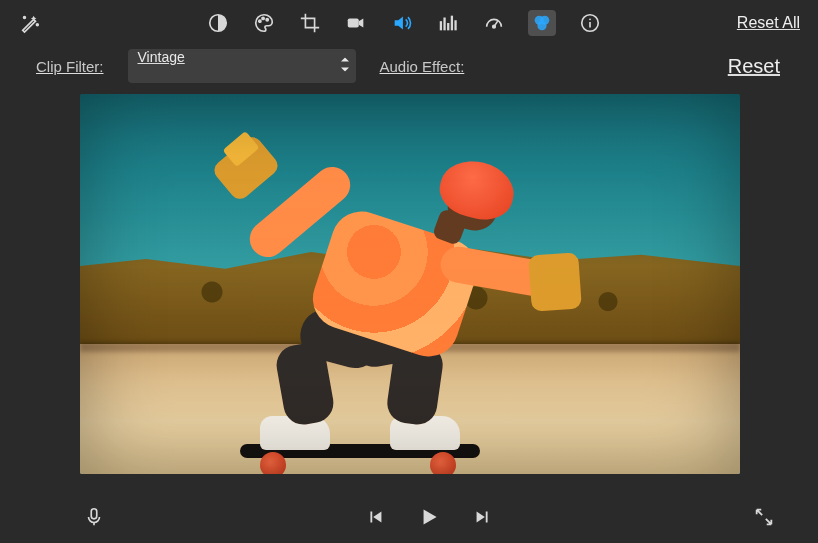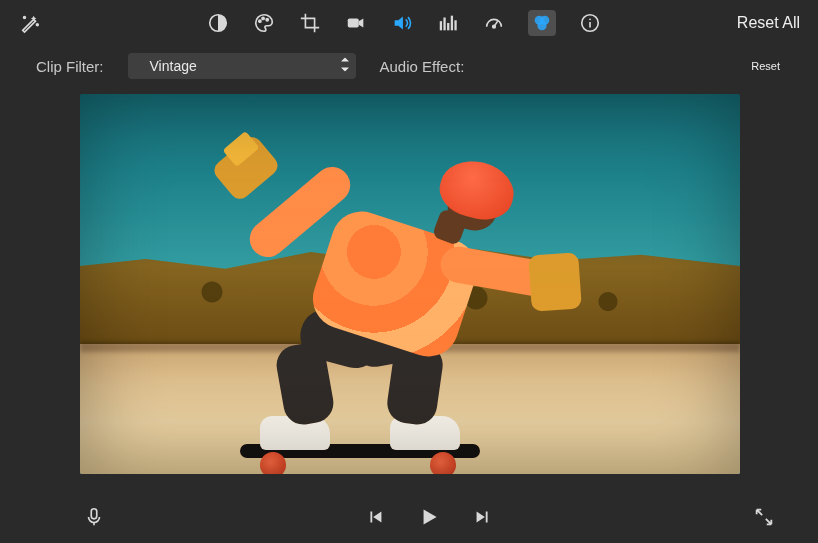--- a/index.html
+++ b/index.html
@@ -1,33 +1,33 @@
 <!DOCTYPE html>
 <html><head>
 <meta charset="utf-8">
 <style>
   html,body{margin:0;padding:0;width:818px;height:543px;background:#2a2a2a;font-family:-apple-system,"Helvetica Neue",Arial,sans-serif;color:#ddd;overflow:hidden;}
   *{box-sizing:border-box;}
-  .app{width:818px;height:543px;position:relative;}
+  .app{width:818px;height:543px;position:relative;text-decoration:underline;}
   
   .toolbar{height:46px;display:flex;align-items:center;padding:0 18px;gap:22px;position:relative;}
   .toolbar .spacer{flex:1;}
   .tb-icon{width:24px;height:24px;display:flex;align-items:center;justify-content:center;color:#d8d8d8;cursor:pointer;border-radius:4px;}
   .tb-icon.selected{background:#4f4f4f;color:#2aa8ff;border-radius:4px;padding:2px;width:28px;height:26px;}
   .tb-icon svg{width:22px;height:22px;}
   .reset-all{color:#eee;font-size:16px;cursor:pointer;margin-left:auto;}
   
   .strip{height:40px;background:#2a2a2a;display:flex;align-items:center;padding:0 38px 0 36px;gap:24px;}
   .label{font-size:15px;color:#c8c8c8;white-space:nowrap;}
-  .select{height:26px;background:#3f3f3f;border-radius:4px;display:flex;align-items:center;padding:0 22px 0 22px;position:relative;color:#e8e8e8;font-size:14px;cursor:pointer;}
+  .select{height:34px;background:#3f3f3f;border-radius:4px;display:flex;align-items:flex-start;padding:0 22px 0 10px;position:relative;color:#e8e8e8;font-size:14px;cursor:pointer;}
   .select .chev{position:absolute;right:6px;top:50%;transform:translateY(-50%);}
   .select .chev svg{width:10px;height:14px;}
   #sel-clip{width:228px;}
   #sel-audio{width:228px;}
-  .reset{color:#eee;font-size:11px;cursor:pointer;margin-left:6px;}
+  .reset{color:#eee;font-size:20px;cursor:pointer;margin-left:6px;}
   
   .preview{margin:8px 36px 0 80px;width:660px;height:380px;position:relative;overflow:hidden;border-radius:2px;}
   .sky{position:absolute;inset:0;background:linear-gradient(180deg,#146a78 0%,#1b7f8e 20%,#2d9aa5 45%,#3fb0b5 60%);}
   .hill{position:absolute;left:0;right:0;top:130px;height:140px;background:linear-gradient(180deg,#6b5a1f 0%,#7a6321 30%,#5b4512 100%);clip-path:polygon(0 30%,10% 25%,22% 32%,35% 20%,48% 28%,60% 18%,72% 26%,85% 22%,100% 30%,100% 100%,0 100%);filter:blur(.3px);}
   .trees{position:absolute;left:0;right:0;top:150px;height:120px;background:radial-gradient(circle at 20% 40%,#3d3108 0 10px,transparent 11px),radial-gradient(circle at 40% 50%,#3d3108 0 9px,transparent 10px),radial-gradient(circle at 60% 45%,#3d3108 0 11px,transparent 12px),radial-gradient(circle at 80% 48%,#3d3108 0 9px,transparent 10px);opacity:.7;}
   .road{position:absolute;left:0;right:0;top:250px;bottom:0;background:linear-gradient(180deg,#c4a47a 0%,#d9be95 30%,#e3cda6 60%,#dcc69b 100%);}
   .roadshadow{position:absolute;left:0;right:0;top:248px;height:10px;background:rgba(0,0,0,.25);filter:blur(2px);}
   
   .rider{position:absolute;left:120px;top:40px;width:410px;height:340px;}
   .board{position:absolute;left:40px;top:310px;width:240px;height:14px;background:#111;border-radius:7px;}

